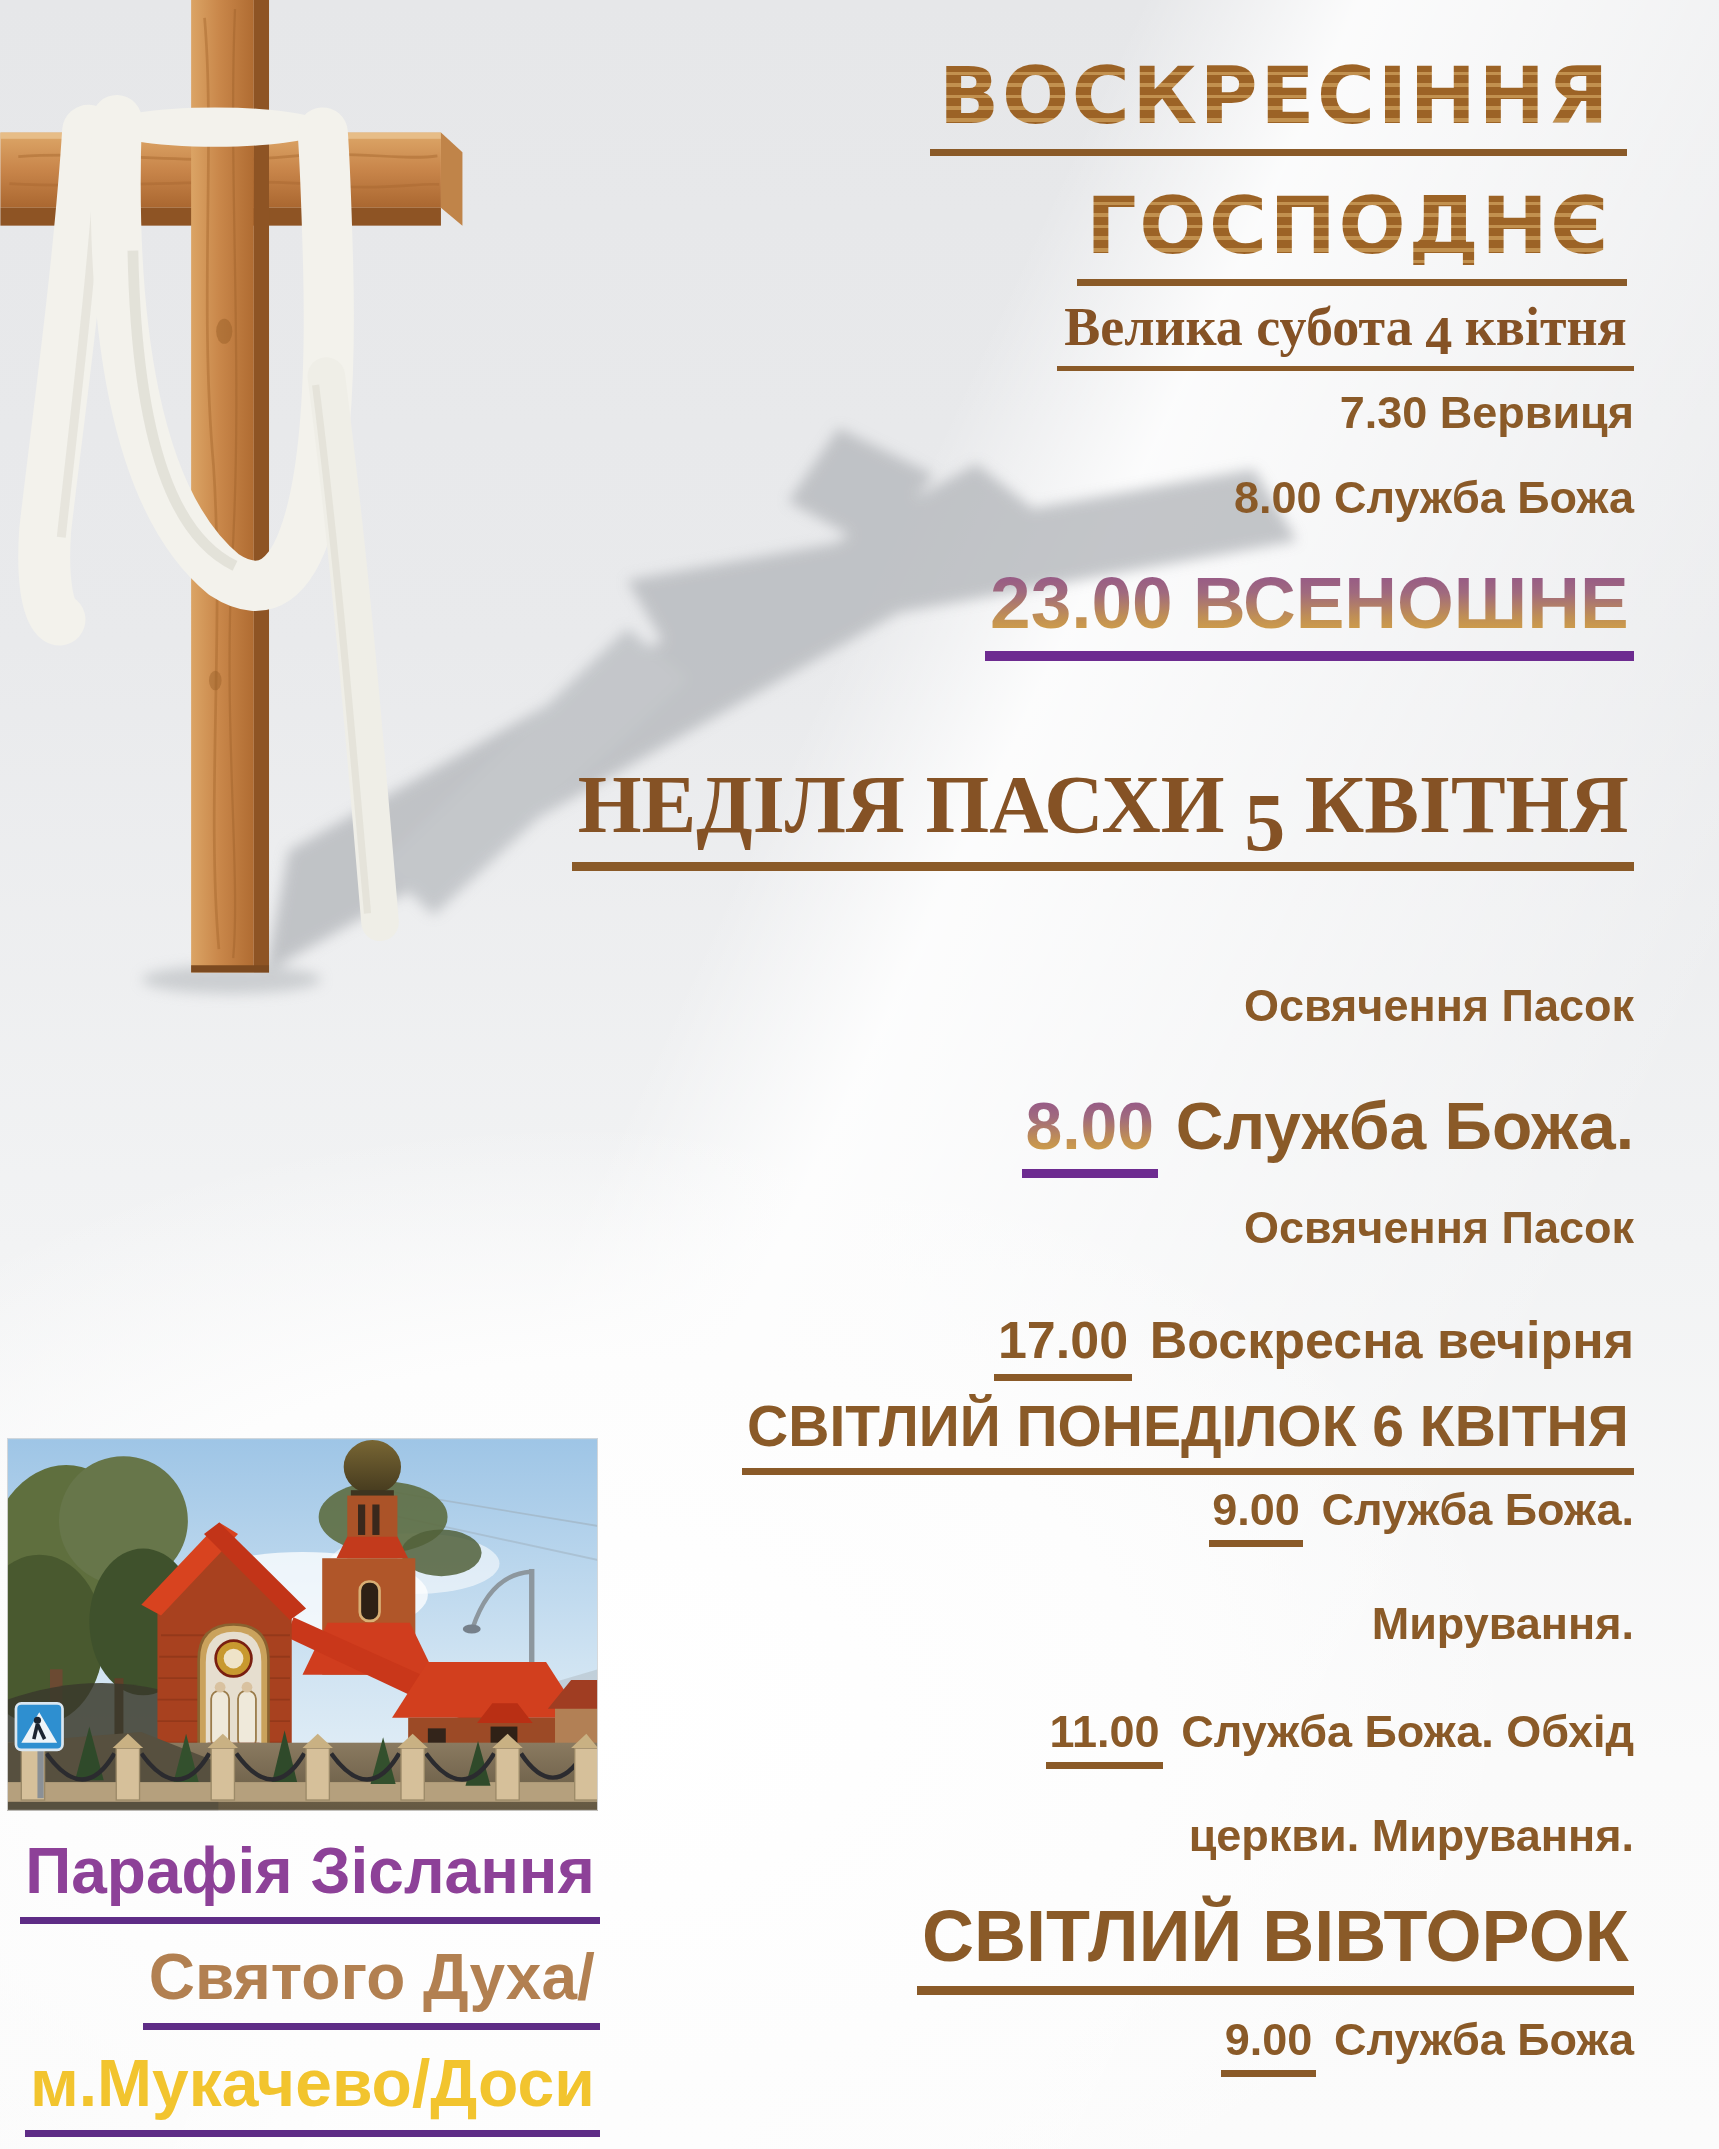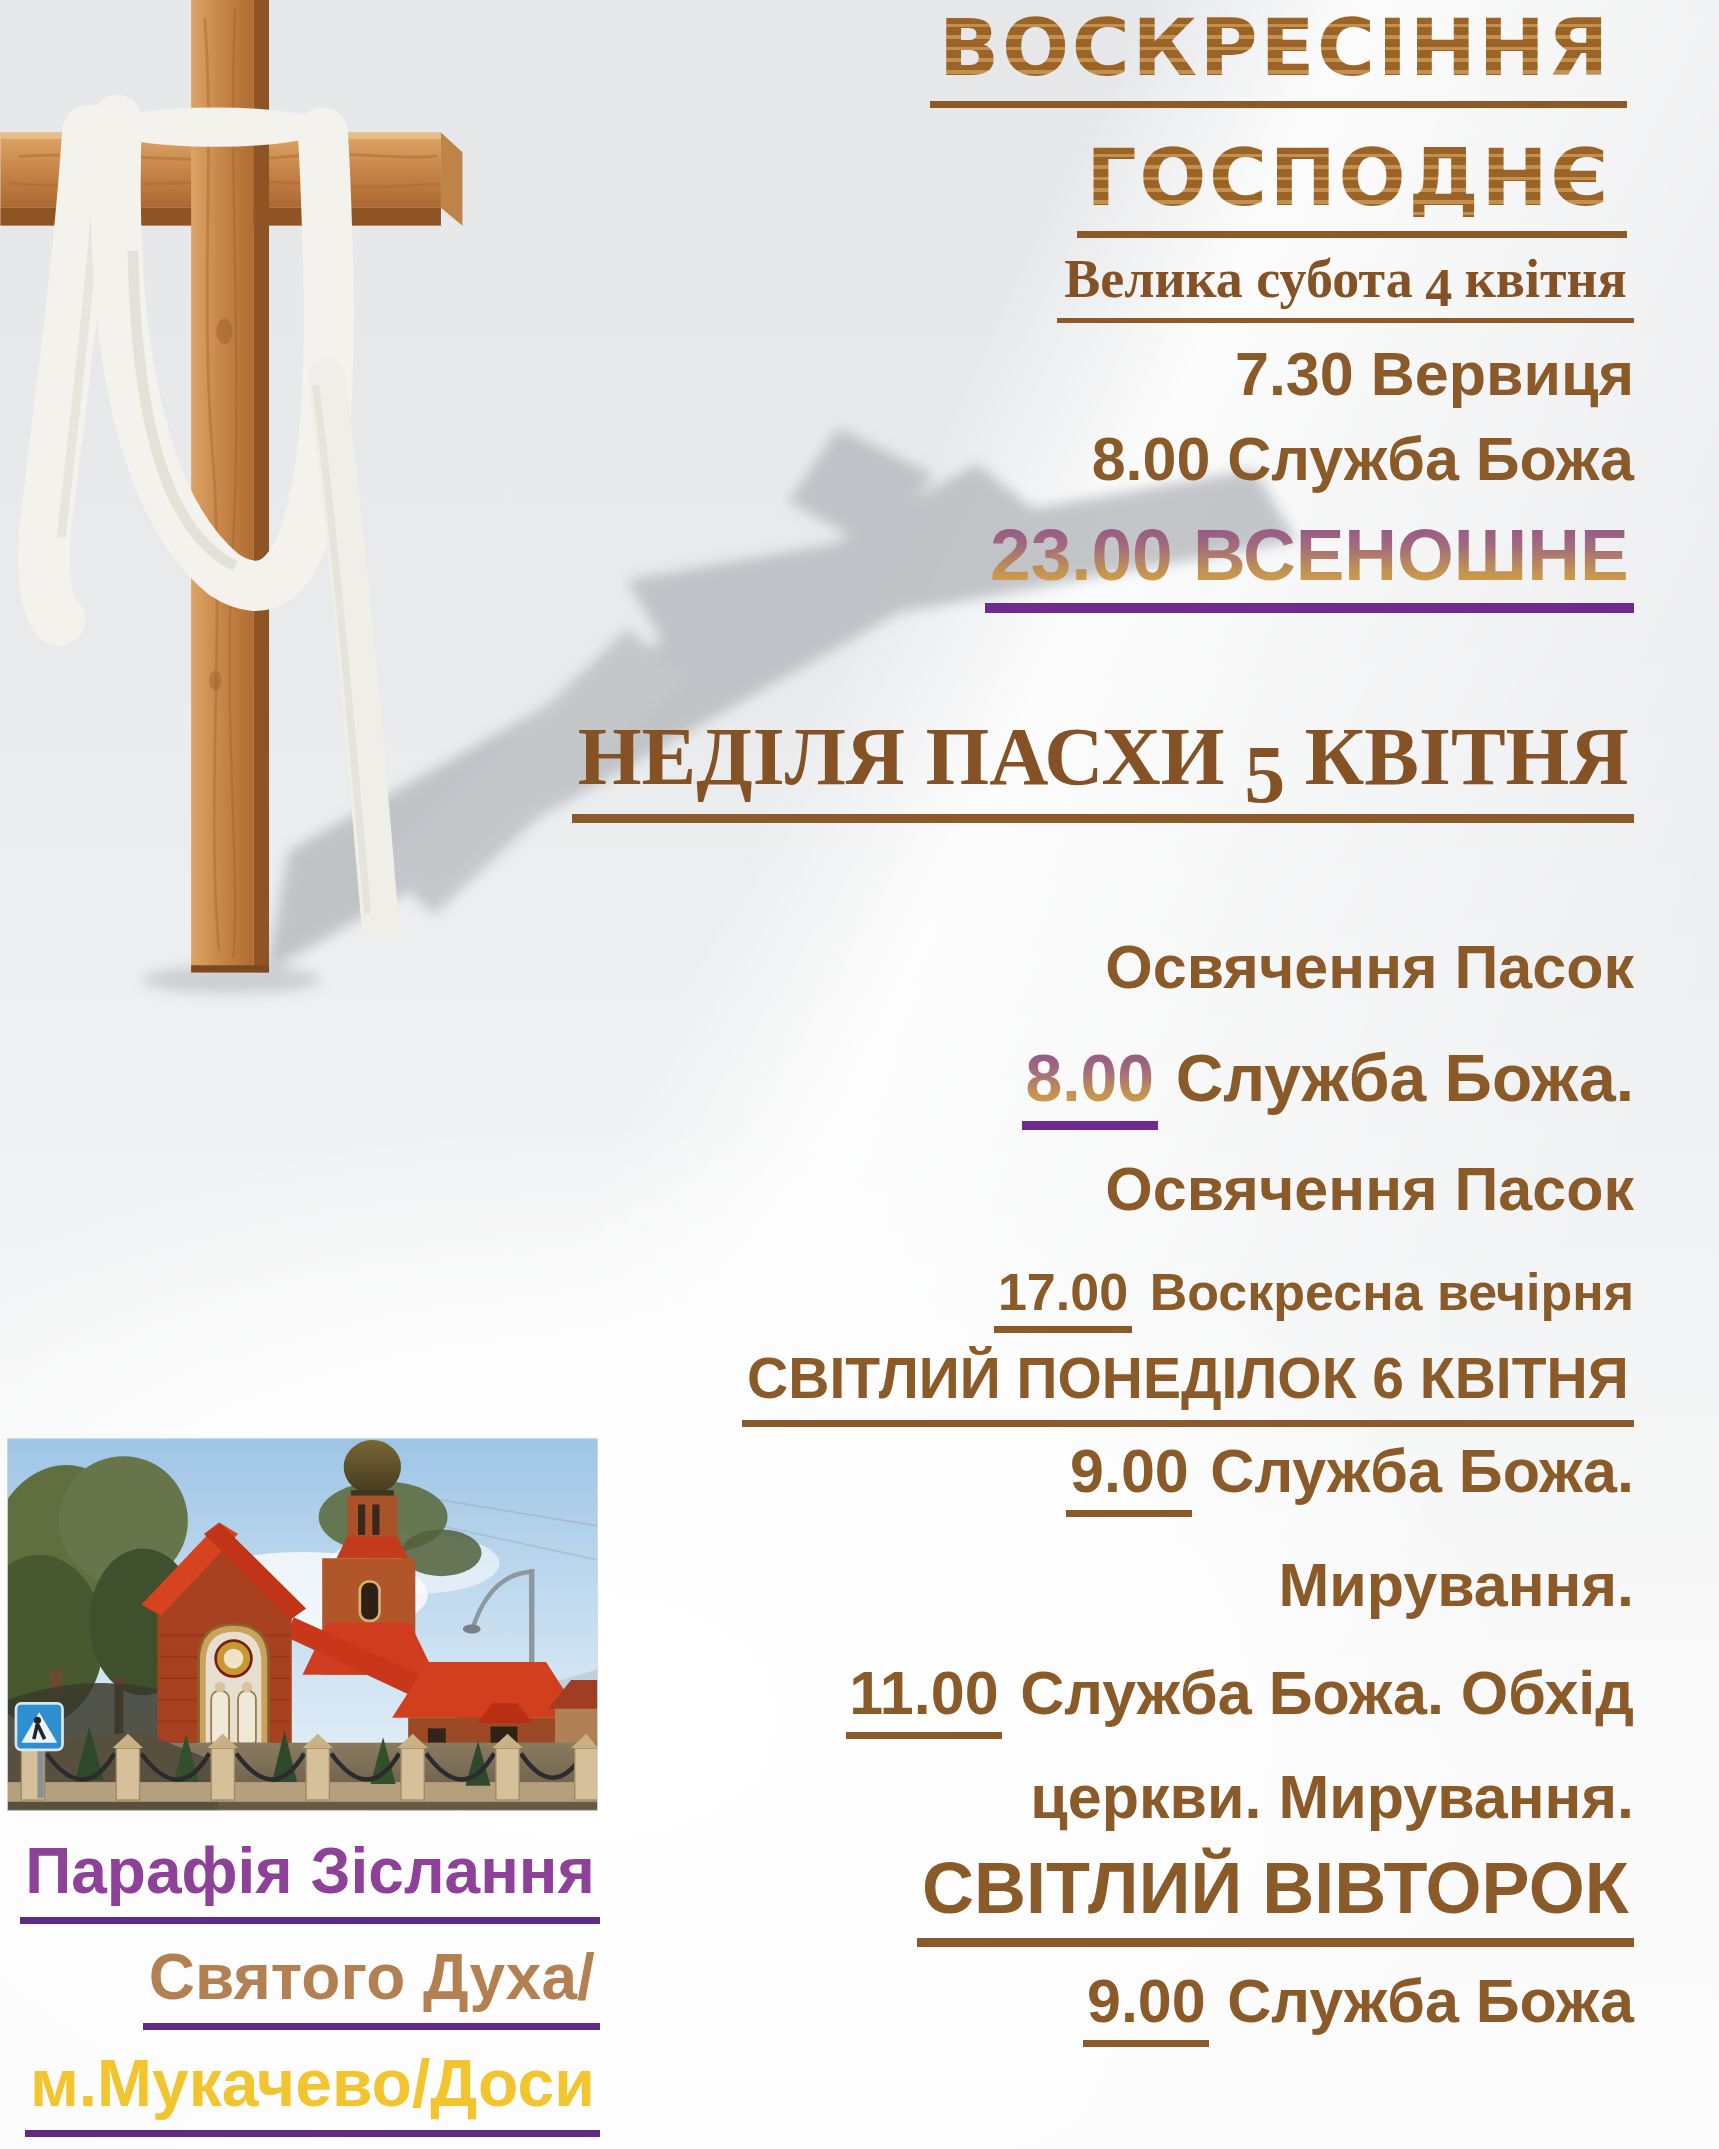--- a/index.html
+++ b/index.html
@@ -6,42 +6,42 @@
   .poster{
     position:relative;width:1720px;height:2149px;overflow:hidden;
     font-family:"Liberation Sans",sans-serif;
     background:
       radial-gradient(ellipse 1343px 851px at 34% 80%, #ffffff 0%, #fdfdfd 42%, rgba(255,255,255,0) 70%),
       linear-gradient(115deg, rgba(255,255,255,0) 42%, rgba(255,255,255,0.85) 50%, rgba(255,255,255,0.25) 72%, rgba(255,255,255,0) 80%),
       linear-gradient(180deg,#e6e7e9 0%,#e9eaec 30%,#f2f3f4 58%,#fafafa 82%,#fbfbfb 100%);
   }
   .bg-art{position:absolute;left:0;top:0;z-index:1;pointer-events:none;}
   .church-art{position:absolute;left:7.2px;top:1438px;z-index:2;}
-  .txt{position:absolute;z-index:3;white-space:nowrap;line-height:1.12;}
+  .txt{position:absolute;z-index:3;white-space:nowrap;line-height:1.12;margin-top:48px;}
   .r{right:86px;text-align:right;}
   .brown{color:#8a5a28;font-weight:bold;}
   .serif{font-family:"Liberation Serif","DejaVu Serif",serif;font-weight:bold;color:#855225;}
 
   .title-line{right:93px;font-family:"DejaVu Sans",sans-serif;font-weight:bold;font-size:79px;letter-spacing:2.7px;}
   .title-wrap{display:inline-block;border-bottom:7.2px solid #8a5a28;padding:0 16px 9px 9px;color:#9c6326;}
   @supports ((-webkit-background-clip:text) or (background-clip:text)){
     .title-wrap{
       background-image:repeating-linear-gradient(180deg,#9c6326 0px,#9c6326 8px,#c2914f 8px,#c2914f 11.6px);
       -webkit-background-clip:text;background-clip:text;color:transparent;}
   }
 
   .sat-head{font-size:54px;}
   .sat-wrap{display:inline-block;border-bottom:5.4px solid #8a5a28;padding:0 7.2px 9px;}
   .day4{position:relative;top:9px;margin:0 12.5px;}
 
   .eh{font-size:82px;}
   .eh-wrap{display:inline-block;border-bottom:9px solid #8a5a28;padding:0 5.4px 10.7px;}
   .day5{position:relative;top:18px;margin:0 19.7px;}
 
-  .fs70{font-size:61px;} .fs74{font-size:66px;} .fs82{font-size:73px;}
+  .fs70{font-size:45px;} .fs74{font-size:66px;} .fs82{font-size:73px;}
   .fs58{font-size:52px;} .fs64{font-size:57px;text-align:right;} .fs80{font-size:72px;}
 
   .grad{color:#a06a7e;}
   @supports ((-webkit-background-clip:text) or (background-clip:text)){
     .grad{background-image:linear-gradient(180deg,#8f4d8d 0%,#a06a7e 38%,#c08f55 68%,#ddab3f 100%);
       -webkit-background-clip:text;background-clip:text;color:transparent;}
   }
   .u-purple{display:inline-block;border-bottom:10.7px solid #6d2b90;padding:0 5.4px 7.2px;}
   .time{display:inline-block;margin-right:18px;}
   .t-upurple{display:inline-block;border-bottom:9px solid #6d2b90;padding:0 3.6px 5.4px;}

